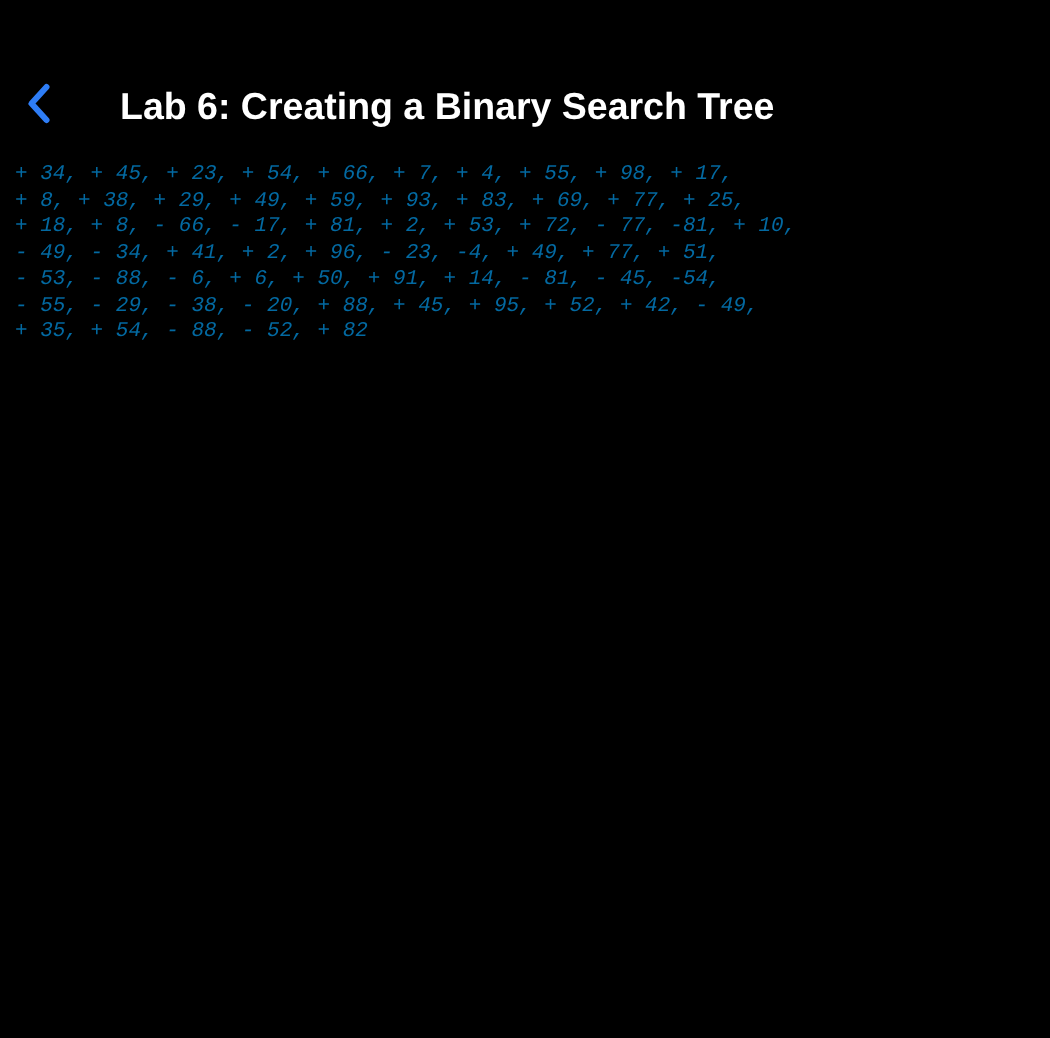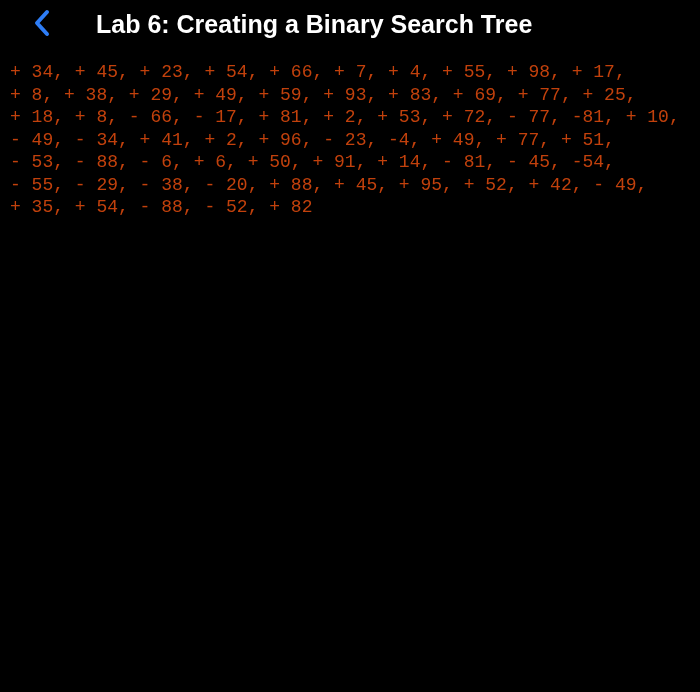--- a/index.html
+++ b/index.html
@@ -11,21 +11,22 @@
       background-color: #000;
       width: 700px;
       height: 692px;
       font-family: -apple-system, BlinkMacSystemFont, "Segoe UI", sans-serif;
       color: #fff;
       overflow: hidden;
     }
     .header {
       display: flex;
       align-items: center;
-      padding: 10px 12px 14px 28px;
+      padding: 10px 12px 14px 12px;
+      margin-top: 47px;
     }
     .back-icon {
       width: 28px;
       height: 28px;
       display: flex;
       align-items: center;
       justify-content: center;
       margin-right: 40px;
       flex-shrink: 0;
     }
@@ -34,25 +35,26 @@
       height: 28px;
     }
     .title {
       font-size: 25px;
       font-weight: 700;
       color: #fff;
     }
     .content {
       padding: 8px 10px 10px 10px;
       font-family: "Courier New", Courier, monospace;
-      font-size: 18px;
+      font-size: 14px;
       line-height: 1.25;
-      color: #c2410c;
+      color: #0369a1;
       white-space: pre-wrap;
       word-break: break-word;
+      font-style: italic;
     }
   </style>
 </head>
 <body>
 
 <div class="header">
   <div class="back-icon">
     <span>
       <svg viewBox="0 0 18 28" fill="none" xmlns="http://www.w3.org/2000/svg">
         <path d="M14 3 L4 14 L14 25" stroke="#2e7df6" stroke-width="4" stroke-linecap="round" stroke-linejoin="round"></path>

